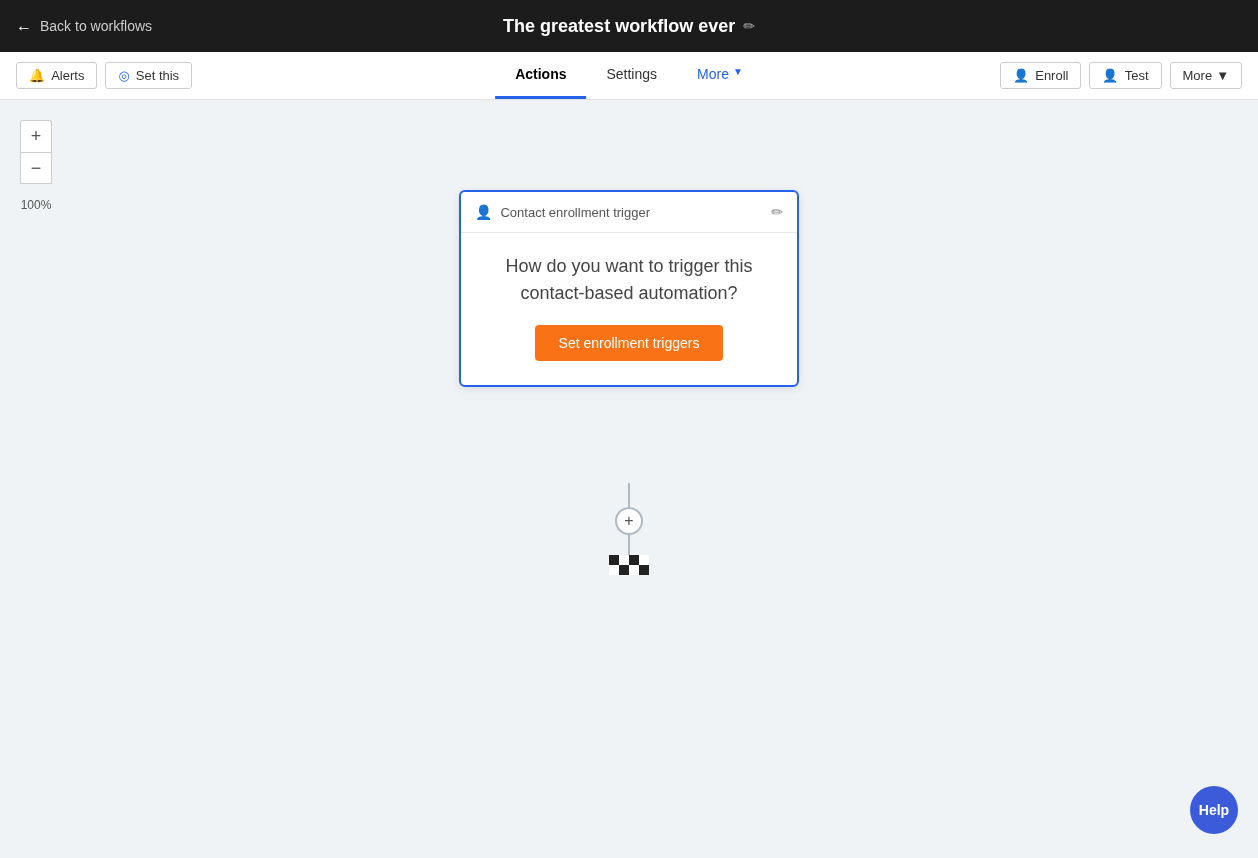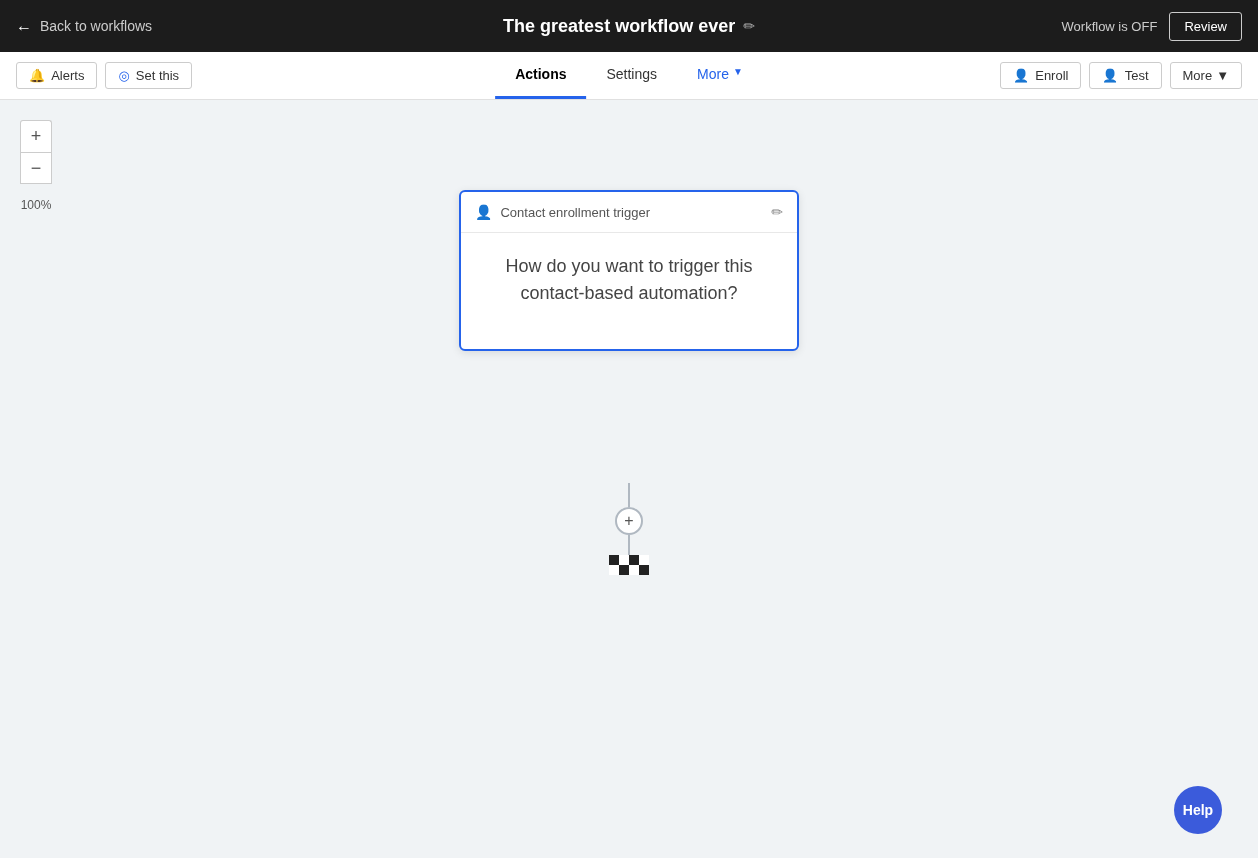--- a/index.html
+++ b/index.html
@@ -123,42 +123,38 @@
       position: absolute; left: 50%; top: 455px; transform: translateX(-50%);
       display: grid; grid-template-columns: repeat(4, 10px); grid-template-rows: repeat(2, 10px);
       width: 40px;
     }
     .flag-cell { width: 10px; height: 10px; }
     .flag-black { background: #222; }
     .flag-white { background: #fff; }
 
     
     .help-btn {
-      position: absolute; bottom: 24px; right: 36px;
+      position: absolute; bottom: 24px; right: 20px;
       width: 48px; height: 48px; border-radius: 50%;
       background: #3b5bdb; color: #fff; border: none;
       font-size: 14px; font-weight: 600; cursor: pointer;
       display: flex; align-items: center; justify-content: center;
     }
   </style>
 </head>
 <body>
 
 <nav class="top-nav">
   <div class="top-nav-left">
     <span class="back-arrow">←</span>
     <span class="back-text">Back to workflows</span>
   </div>
   <div class="top-nav-center">
     <span class="workflow-title">The greatest workflow ever</span>
     <span class="edit-icon">✏</span>
-  </div>
-  <div class="top-nav-right">
-    <span class="workflow-status">Workflow is OFF</span>
-    <button class="review-btn">Review</button>
   </div>
 </nav>
 
 <div class="secondary-nav" style="position:relative;">
   <div class="secondary-nav-left">
     <button class="nav-btn">
       <span class="btn-icon">🔔</span>
       <span>Alerts</span>
     </button>
     <button class="nav-btn">
@@ -205,20 +201,21 @@
   <div class="trigger-card">
     <div class="trigger-card-header">
       <div class="trigger-card-header-left">
         <span class="person-icon">👤</span>
         <span>Contact enrollment trigger</span>
       </div>
       <span class="trigger-card-edit">✏</span>
     </div>
     <div class="trigger-card-body">
       <p>How do you want to trigger this contact-based automation?</p>
+      <button class="set-triggers-btn">Set enrollment triggers</button>
     </div>
   </div>
 
   <div class="connector">
     <div class="connector-line"></div>
     <button class="add-node-btn">+</button>
     <div class="connector-line-bottom"></div>
   </div>
 
   <div class="end-flag" id="end-flag">

